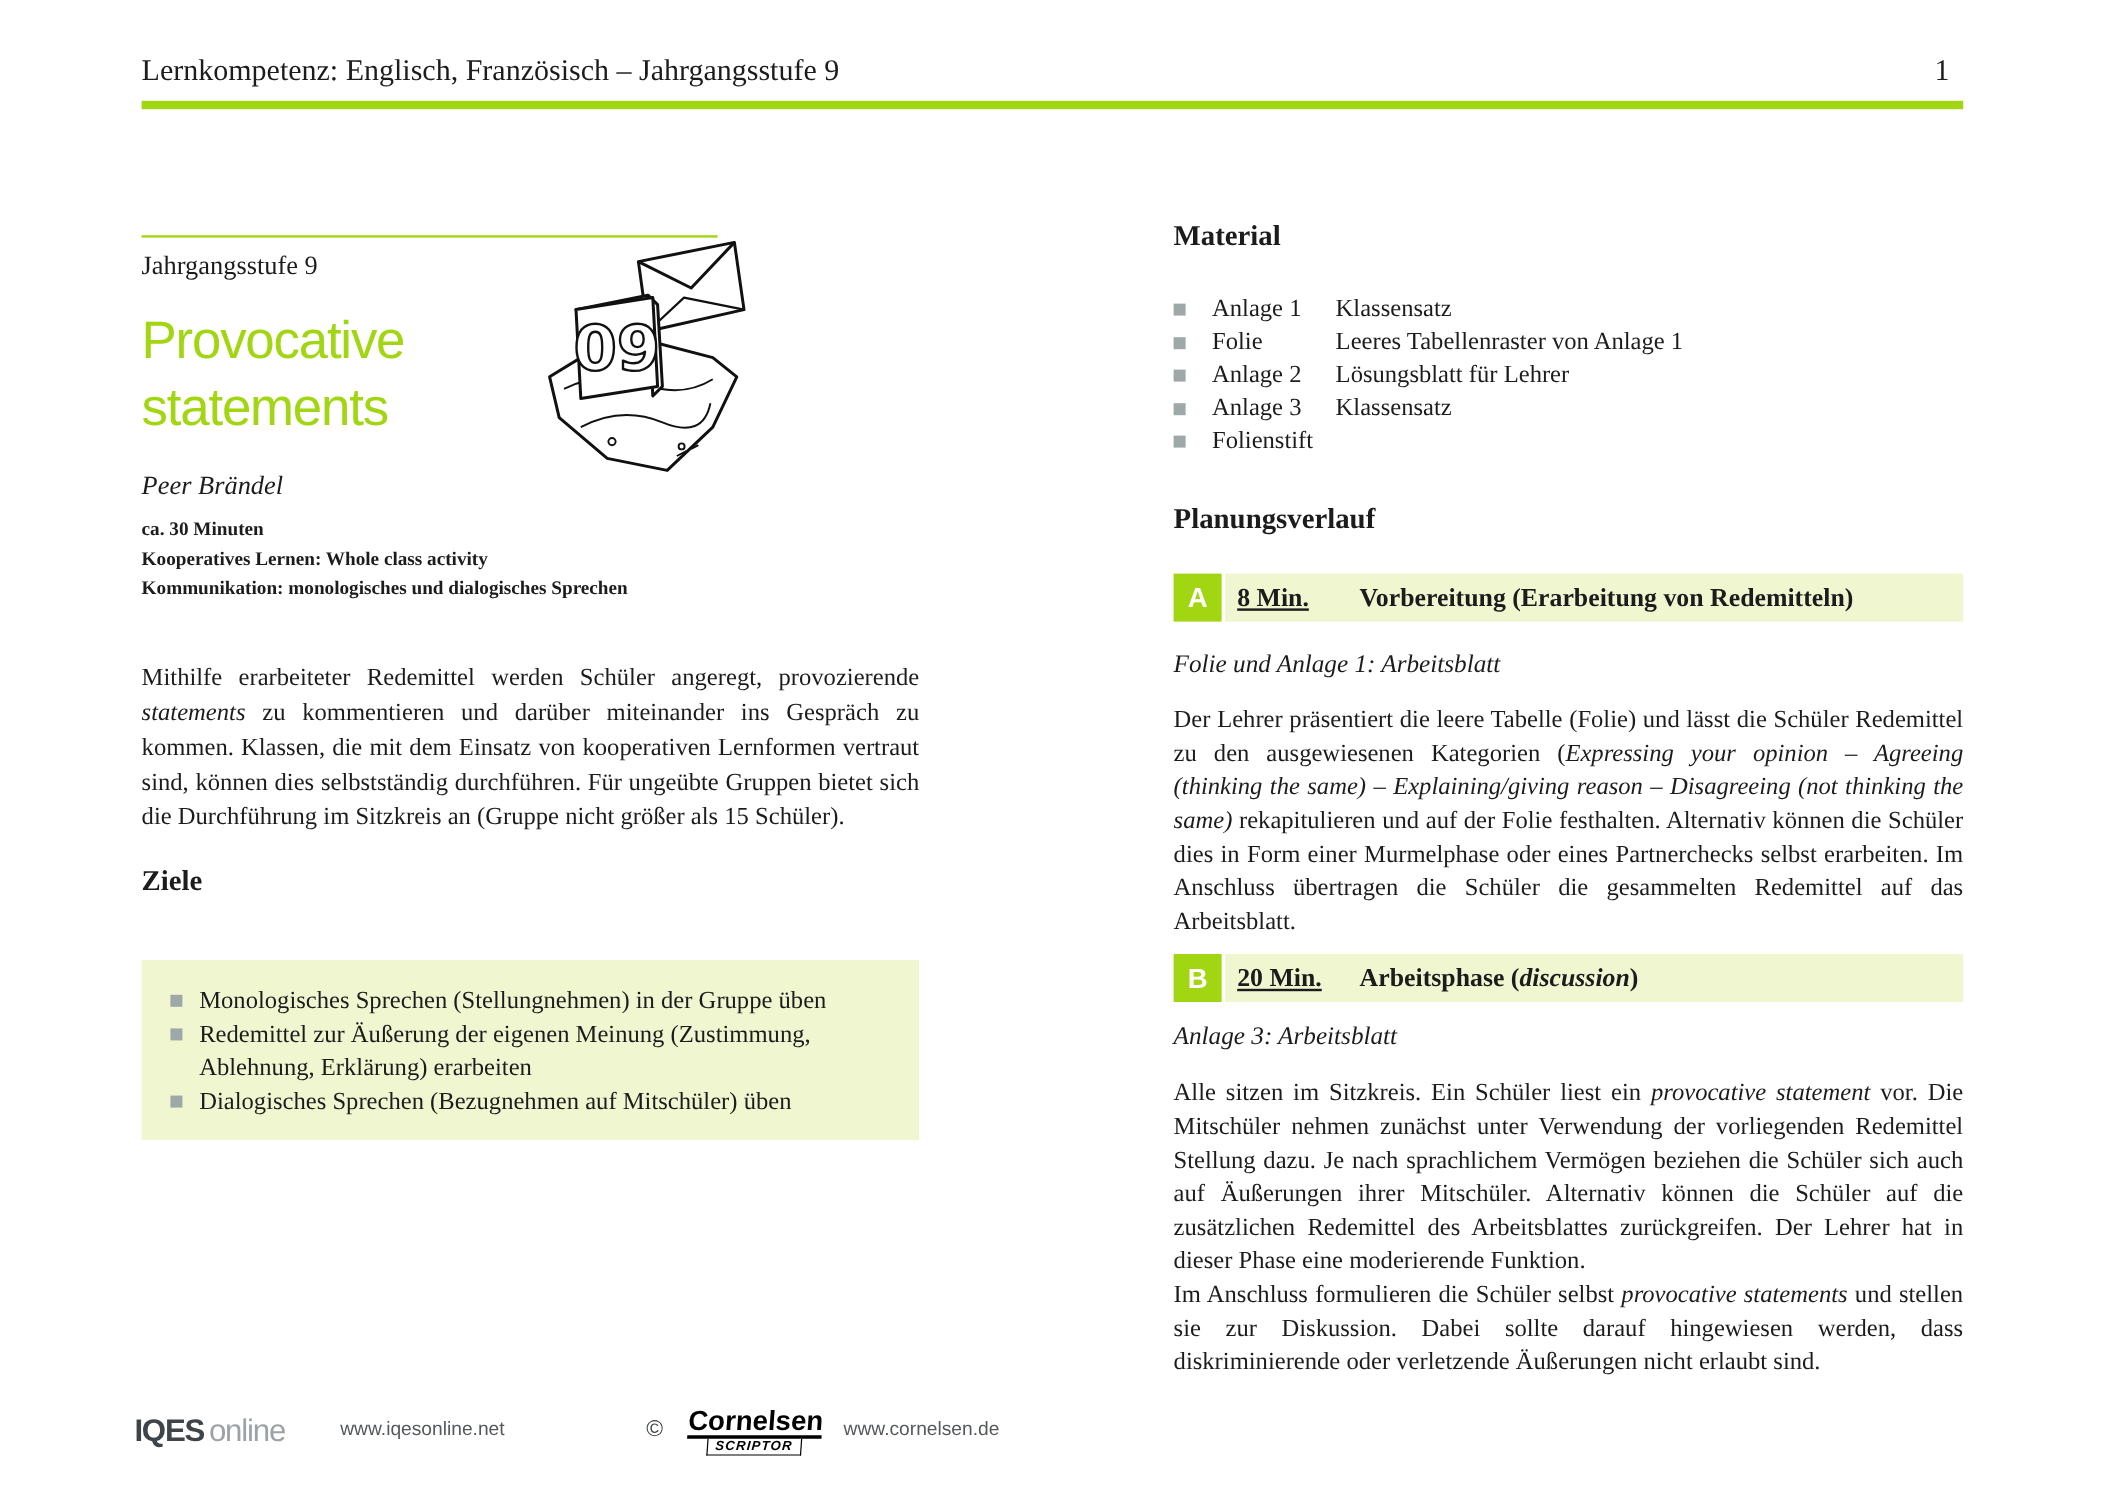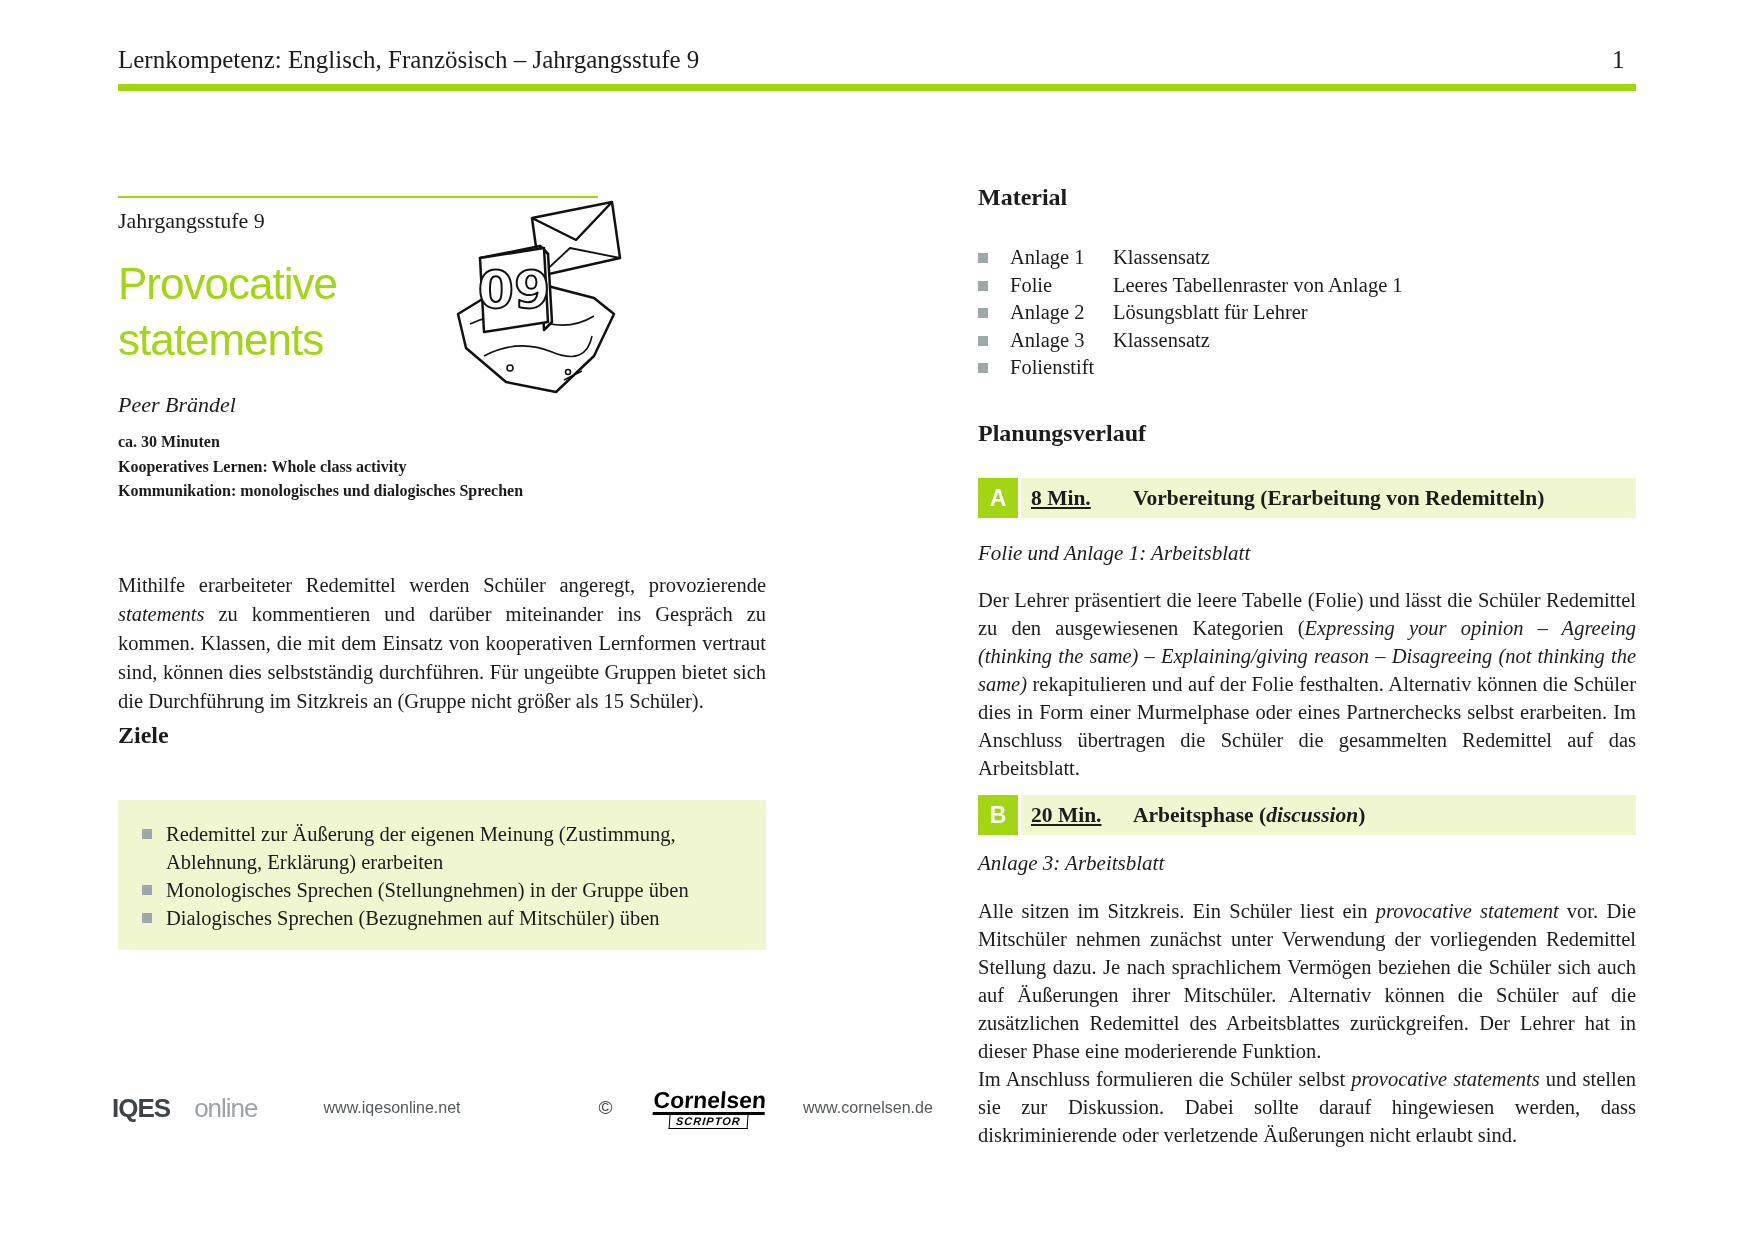--- a/index.html
+++ b/index.html
@@ -29,21 +29,21 @@
   .kicker{left:118px;top:208px;font-size:22px;}
   .doc-title{
     left:118px;top:256px;width:420px;
     font-family:"Liberation Sans", sans-serif;
     font-size:44px;line-height:56px;color:var(--accent);
     letter-spacing:-1px;
   }
   .illustration{left:444px;top:196px;}
   .author{left:118px;top:392px;font-size:22px;font-style:italic;}
   .meta{left:118px;top:430px;width:648px;font-size:16px;font-weight:bold;line-height:24.5px;}
-  .intro{left:118px;top:571px;width:648px;font-size:20.5px;line-height:29px;text-align:justify;}
+  .intro{left:118px;top:551px;width:648px;font-size:20.5px;line-height:29px;text-align:justify;}
   .section-heading{font-size:24px;font-weight:bold;}
   .ziele-heading{left:118px;top:722px;}
   .ziele-box{
     left:118px;top:800px;width:648px;box-sizing:border-box;
     background:var(--pale);
     padding:20px 18px 18px 18px;
   }
   .bullet-row{display:flex;align-items:flex-start;font-size:20.5px;line-height:28px;}
   .bullet-sq{flex:0 0 auto;width:10px;height:10px;background:var(--gray-bullet);margin:9px 14px 0 6px;}
 
@@ -77,22 +77,22 @@
 
   .phase-subtitle{font-size:21px;font-style:italic;}
   .sub-a{top:541px;}
   .sub-b{top:851px;}
   .phase-body{font-size:20.5px;line-height:28px;text-align:justify;}
   .body-a{top:586px;}
   .body-b{top:897px;}
   .phase-body p{margin:0;}
 
   
-  .footer{left:112px;top:1088px;width:1540px;height:40px;
-    font-family:"Liberation Sans", sans-serif;display:flex;align-items:center;gap:20px;}
+  .footer{left:112px;top:1172px;width:1540px;height:40px;
+    font-family:"Liberation Sans", sans-serif;display:flex;align-items:center;}
   .iqes-main{font-size:26px;font-weight:bold;color:#3e4447;letter-spacing:-1px;}
   .iqes-sub{font-size:26px;color:#9ca3a8;letter-spacing:-1px;margin-left:4px;}
   .footer-url{font-size:16px;color:#55595c;}
   .url1{margin-left:46px;}
   .copyright{font-size:19px;color:#3e4447;margin-left:118px;}
   .cornelsen{margin-left:20px;display:inline-flex;flex-direction:column;align-items:center;transform:skewX(-4deg);}
   .cornelsen-main{font-size:23px;font-weight:bold;color:#000;border-bottom:3px solid #000;line-height:24px;}
   .cornelsen-sub{font-size:11px;font-weight:bold;font-style:italic;color:#000;border:1.5px solid #000;border-top:none;padding:0 6px;line-height:13px;letter-spacing:1px;}
   .url2{margin-left:18px;}
 
@@ -146,25 +146,25 @@
     <div>Kommunikation: monologisches und dialogisches Sprechen</div>
   </div>
 
   <div class="abs intro"><span>Mithilfe erarbeiteter Redemittel werden Schüler angeregt, provozierende </span><span style="font-style: italic;">statements</span><span> zu kommentieren und darüber miteinander ins Gespräch zu kommen. Klassen, die mit dem Einsatz von kooperativen Lernformen vertraut sind, können dies selbstständig durchführen. Für ungeübte Gruppen bietet sich die Durchführung im Sitzkreis an (Gruppe nicht größer als 15 Schüler).</span></div>
 
   <div class="abs section-heading ziele-heading">Ziele</div>
 
   <div class="abs ziele-box">
     <div class="bullet-row">
       <span class="bullet-sq"></span>
+      <span>Monologisches Sprechen (Stellungnehmen) in der Gruppe üben</span>
+    </div>
+    <div class="bullet-row">
+      <span class="bullet-sq"></span>
       <span>Redemittel zur Äußerung der eigenen Meinung (Zustimmung, Ablehnung, Erklärung) erarbeiten</span>
-    </div>
-    <div class="bullet-row">
-      <span class="bullet-sq"></span>
-      <span>Monologisches Sprechen (Stellungnehmen) in der Gruppe üben</span>
     </div>
     <div class="bullet-row">
       <span class="bullet-sq"></span>
       <span>Dialogisches Sprechen (Bezugnehmen auf Mitschüler) üben</span>
     </div>
   </div>
 
   <div class="abs rc section-heading material-heading">Material</div>
 
   <div class="abs rc material-list">

